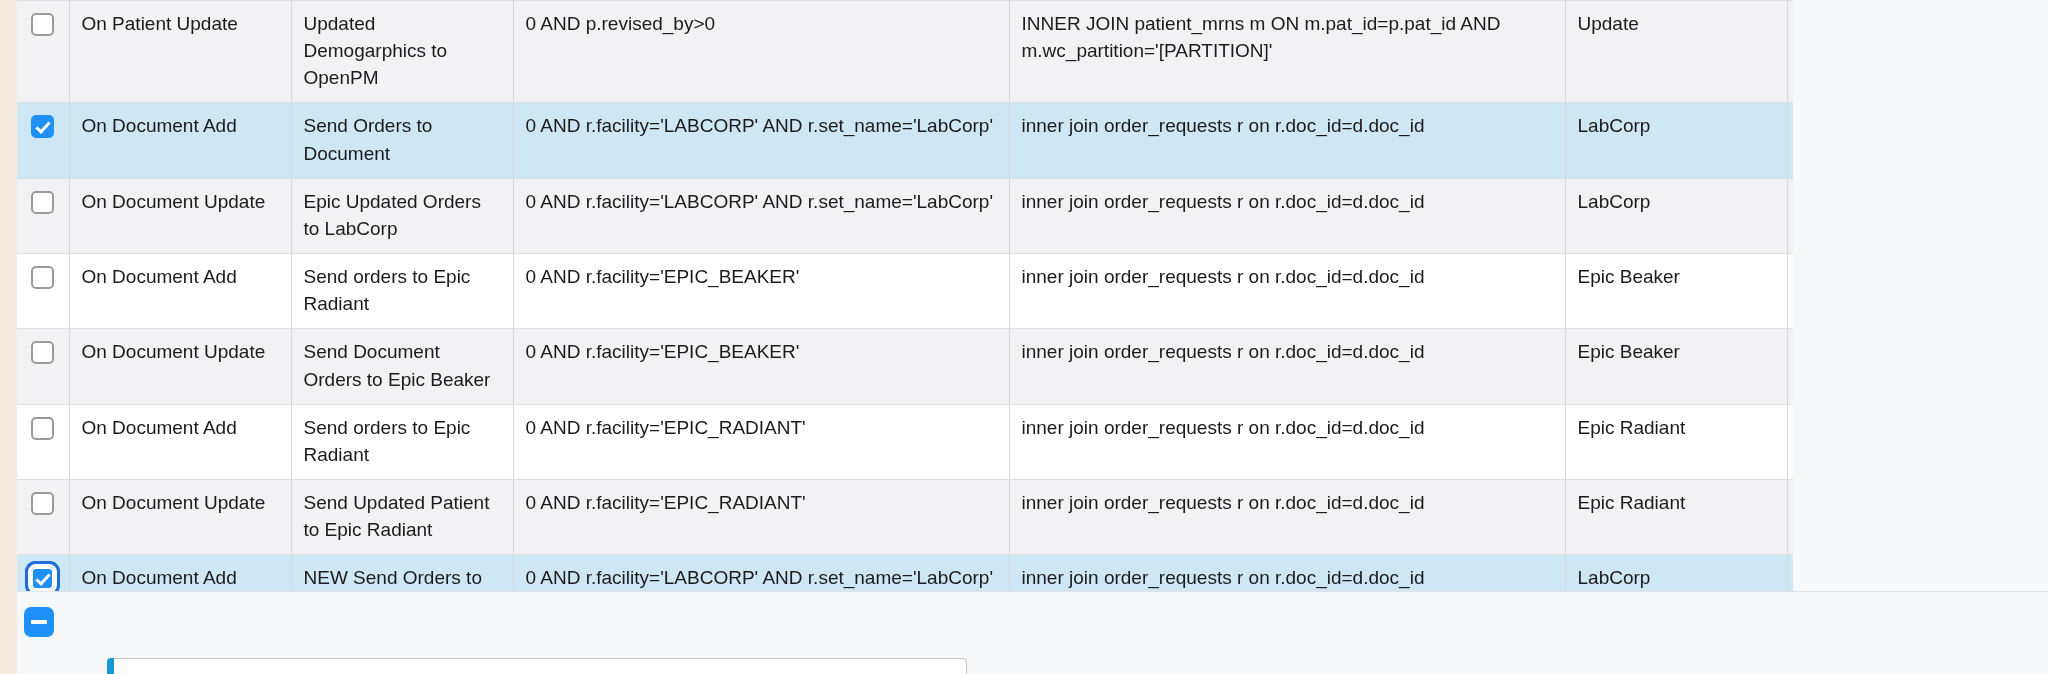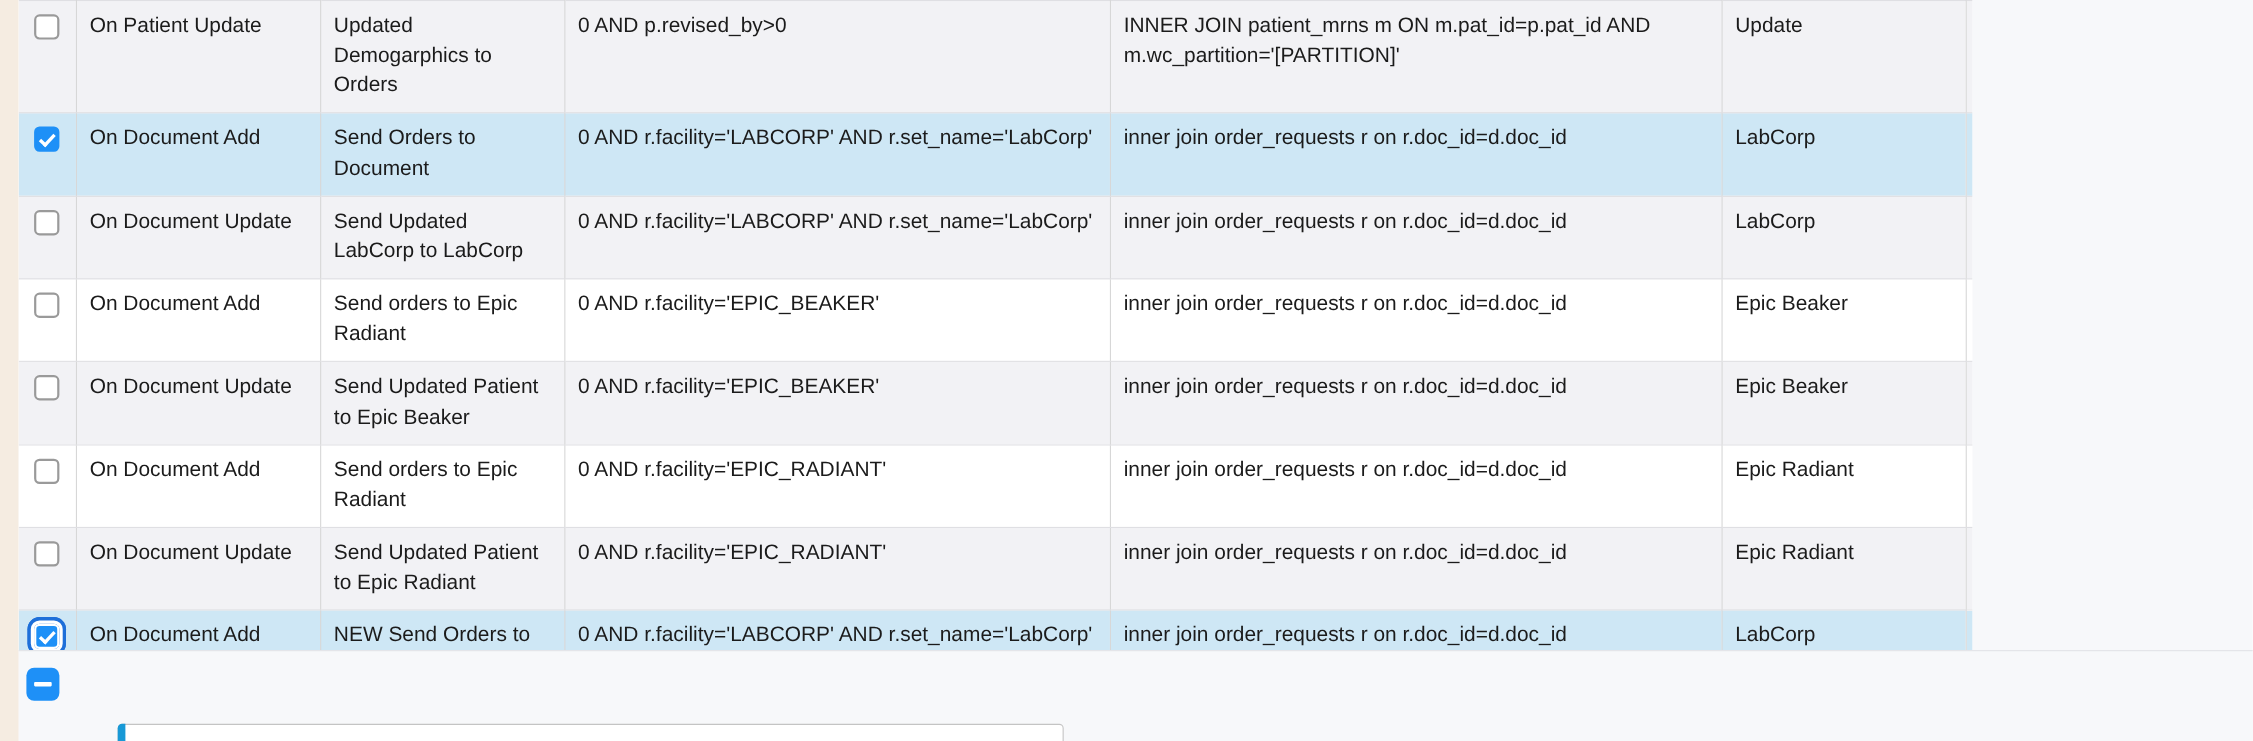--- a/index.html
+++ b/index.html
@@ -203,21 +203,21 @@
           <col class="c-fmt">
       </colgroup>
       <tbody id="grid-body">
           <tr class="row odd">
             <td class="cell-check">
               <div class="cbx-holder">
                 <span class="cbx"></span>
               </div>
             </td>
             <td>On Patient Update</td>
-            <td>Updated Demogarphics to Orders</td>
+            <td>Updated Demogarphics to OpenPM</td>
             <td>0 AND p.revised_by&gt;0</td>
             <td>INNER JOIN patient_mrns m ON m.pat_id=p.pat_id AND m.wc_partition='[PARTITION]'</td>
             <td>Update</td>
             <td class="cell-fmt">HL7</td>
           </tr>
           <tr class="row selected even">
             <td class="cell-check">
               <div class="cbx-holder">
                 <span class="cbx checked"></span>
               </div>
@@ -229,21 +229,21 @@
             <td>LabCorp</td>
             <td class="cell-fmt">HL7</td>
           </tr>
           <tr class="row odd">
             <td class="cell-check">
               <div class="cbx-holder">
                 <span class="cbx"></span>
               </div>
             </td>
             <td>On Document Update</td>
-            <td>Send Updated LabCorp to LabCorp</td>
+            <td>Epic Updated Orders to LabCorp</td>
             <td>0 AND r.facility='LABCORP' AND r.set_name='LabCorp'</td>
             <td>inner join order_requests r on r.doc_id=d.doc_id</td>
             <td>LabCorp</td>
             <td class="cell-fmt">HL7</td>
           </tr>
           <tr class="row even">
             <td class="cell-check">
               <div class="cbx-holder">
                 <span class="cbx"></span>
               </div>
@@ -255,21 +255,21 @@
             <td>Epic Beaker</td>
             <td class="cell-fmt">HL7</td>
           </tr>
           <tr class="row odd">
             <td class="cell-check">
               <div class="cbx-holder">
                 <span class="cbx"></span>
               </div>
             </td>
             <td>On Document Update</td>
-            <td>Send Updated Patient to Epic Beaker</td>
+            <td>Send Document Orders to Epic Beaker</td>
             <td>0 AND r.facility='EPIC_BEAKER'</td>
             <td>inner join order_requests r on r.doc_id=d.doc_id</td>
             <td>Epic Beaker</td>
             <td class="cell-fmt">HL7</td>
           </tr>
           <tr class="row even">
             <td class="cell-check">
               <div class="cbx-holder">
                 <span class="cbx"></span>
               </div>

